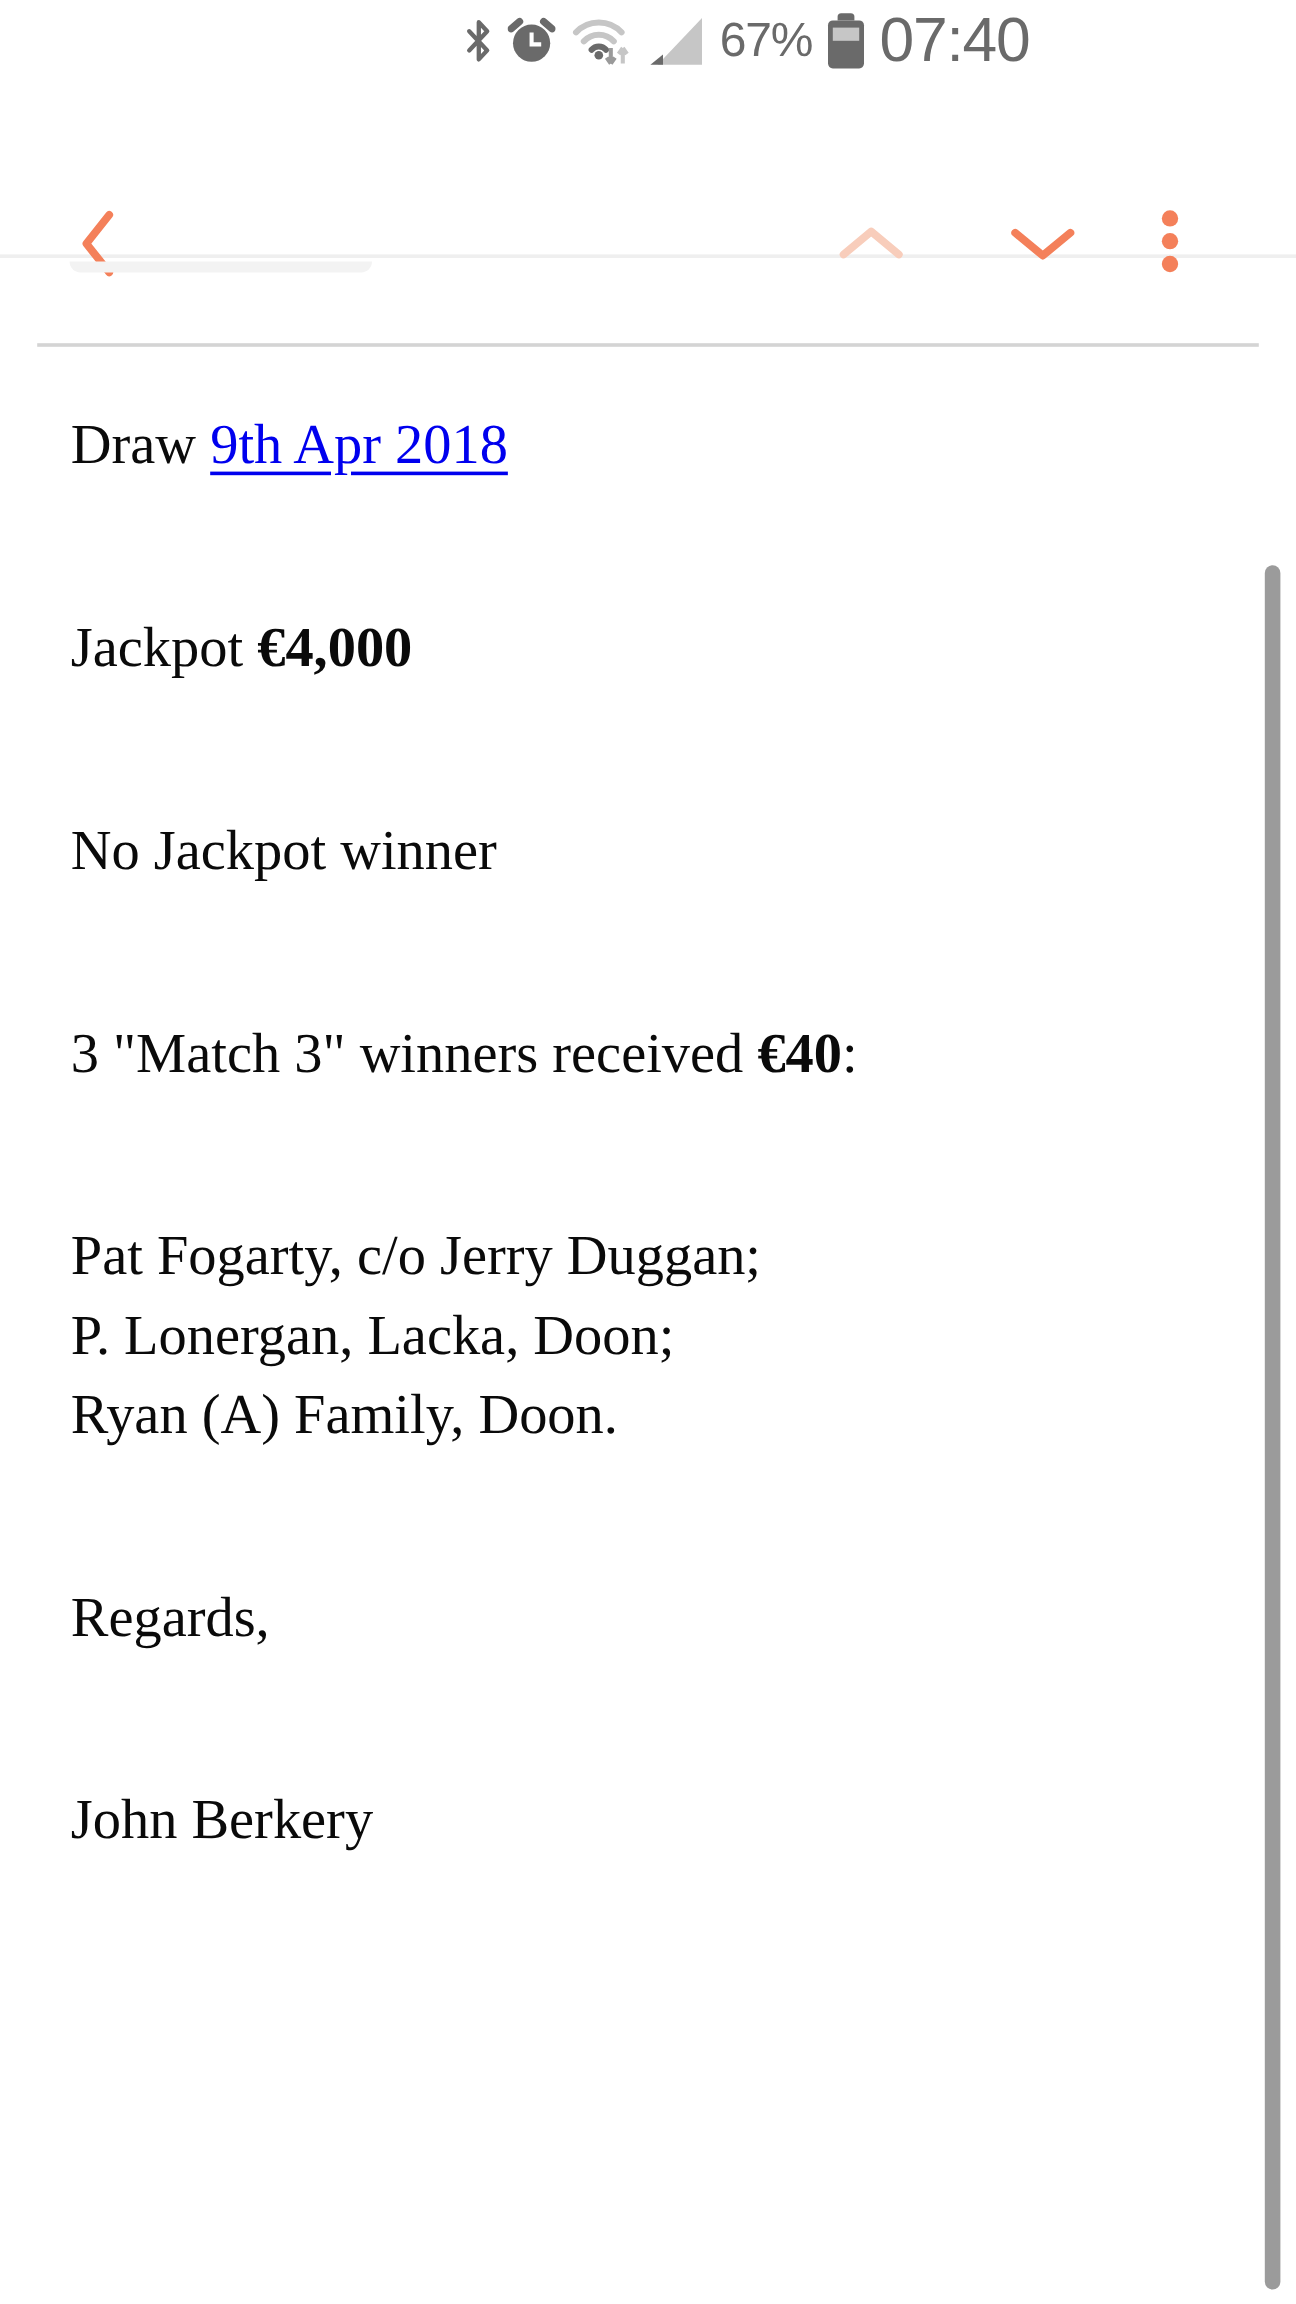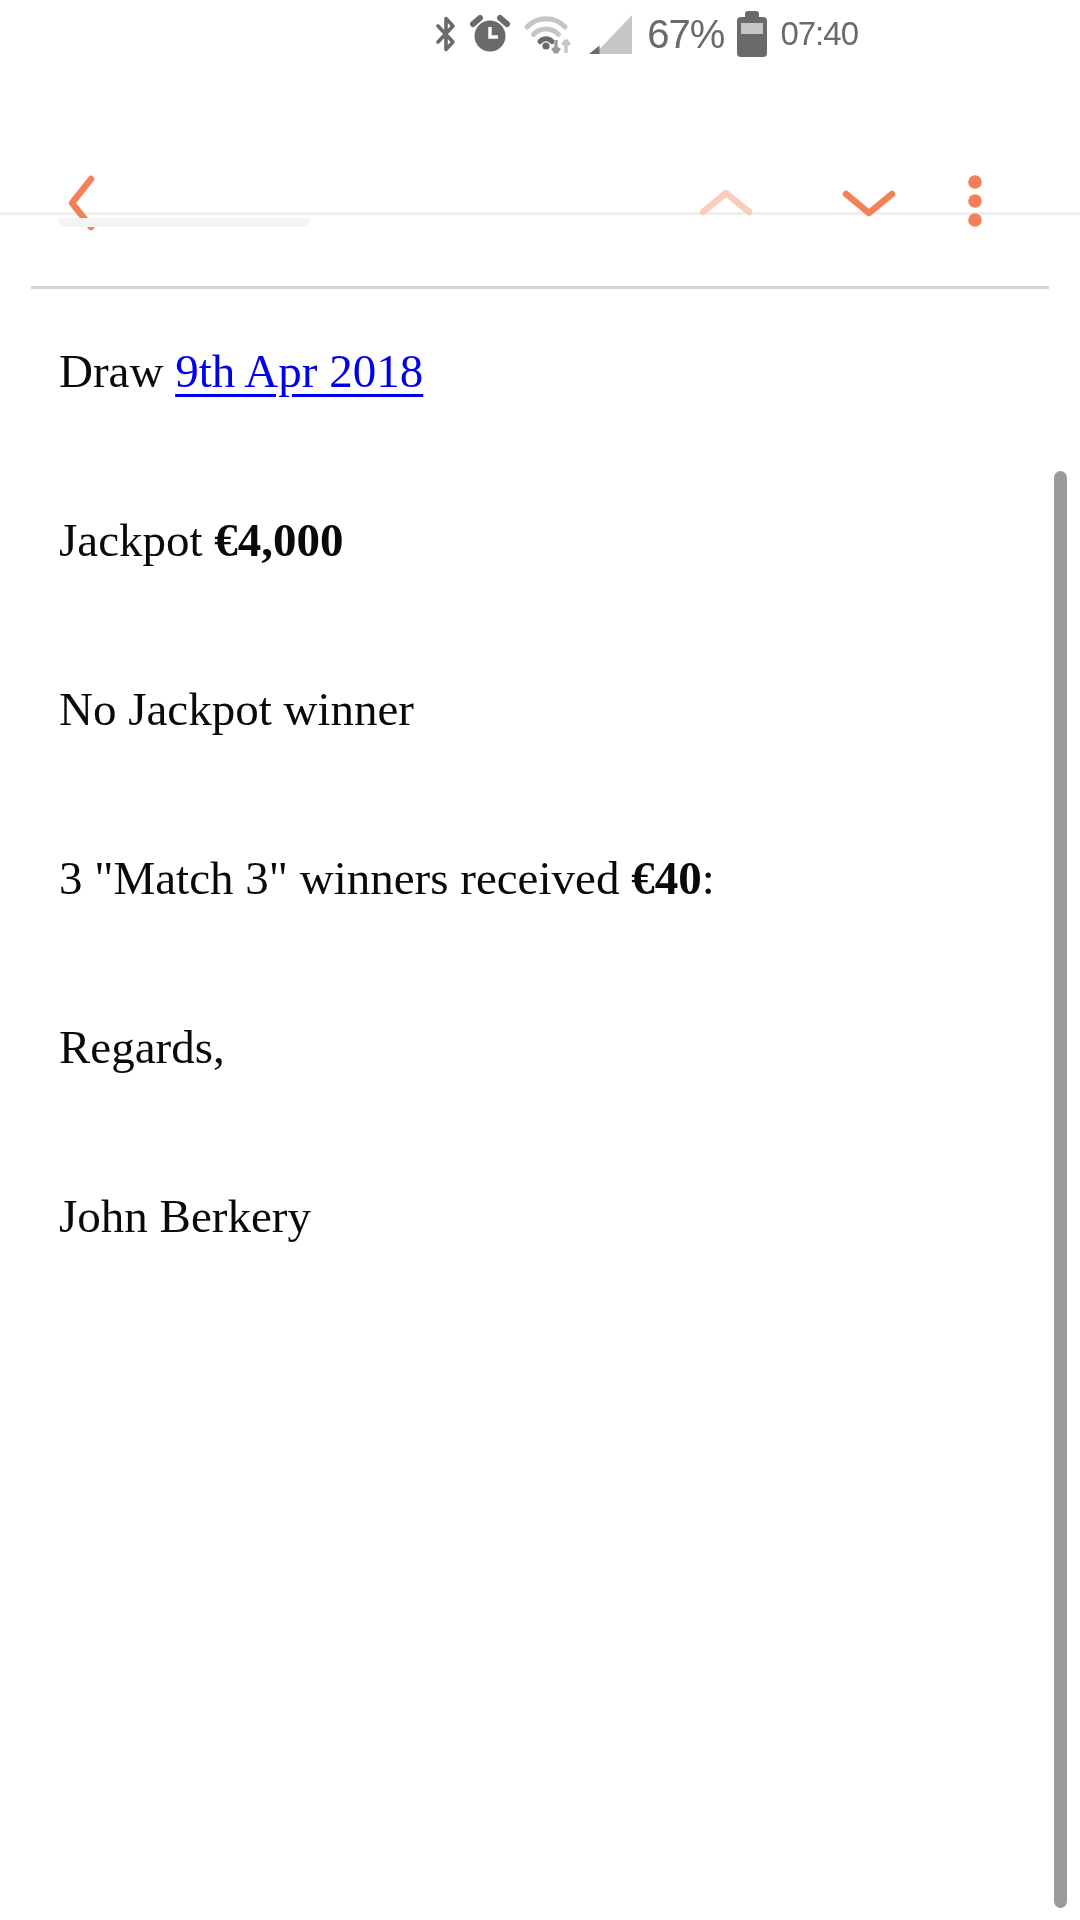--- a/index.html
+++ b/index.html
@@ -7,21 +7,21 @@
   body { font-family:"Liberation Sans", sans-serif; position:relative; }
 
   
   .status-bar{
     position:absolute; top:0; left:0; width:864px; height:62px;
     display:flex; align-items:center; justify-content:flex-end;
     gap:13px; padding:6px 6px 0 0; color:#6a6a6a;
   }
   .sb-icon{ display:inline-flex; align-items:center; }
   .sb-percent{ font-size:40px; letter-spacing:-1px; }
-  .sb-time{ font-size:33px; letter-spacing:-1px; }
+  .sb-time{ font-size:52px; letter-spacing:-1px; }
   .battery-wrap{ display:inline-flex; flex-direction:column; align-items:center; }
   .battery-cap{ width:14px; height:6px; background:#6a6a6a; border-radius:3px 3px 0 0; }
   .battery-body{ width:30px; height:40px; background:#6a6a6a; border-radius:4px; padding:6px 4px 0; }
   .battery-empty{ display:block; width:100%; height:11px; background:#c6c6c6; }
 
   
   .nav-bar{
     position:absolute; top:62px; left:0; width:1080px; height:153px;
     background:#fff; border-bottom:3px solid #efefef;
   }
@@ -141,17 +141,18 @@
 
 <div class="collapsed-tab"></div>
 
 <div class="divider"></div>
 
 <div class="email-body">
     <p><span>Draw </span><a href="#">9th Apr 2018</a></p>
     <p><span>Jackpot </span><strong>€4,000</strong></p>
     <p><span>No Jackpot winner</span></p>
     <p><span>3 "Match 3" winners received </span><strong>€40</strong><span>:</span></p>
+    <p><span>Pat Fogarty, c/o Jerry Duggan;</span><br><span>P. Lonergan, Lacka, Doon;</span><br><span>Ryan (A) Family, Doon.</span></p>
     <p><span>Regards,</span></p>
     <p><span>John Berkery</span></p>
   </div>
 
 <div class="scrollbar-thumb"></div>
 
 </body></html>

